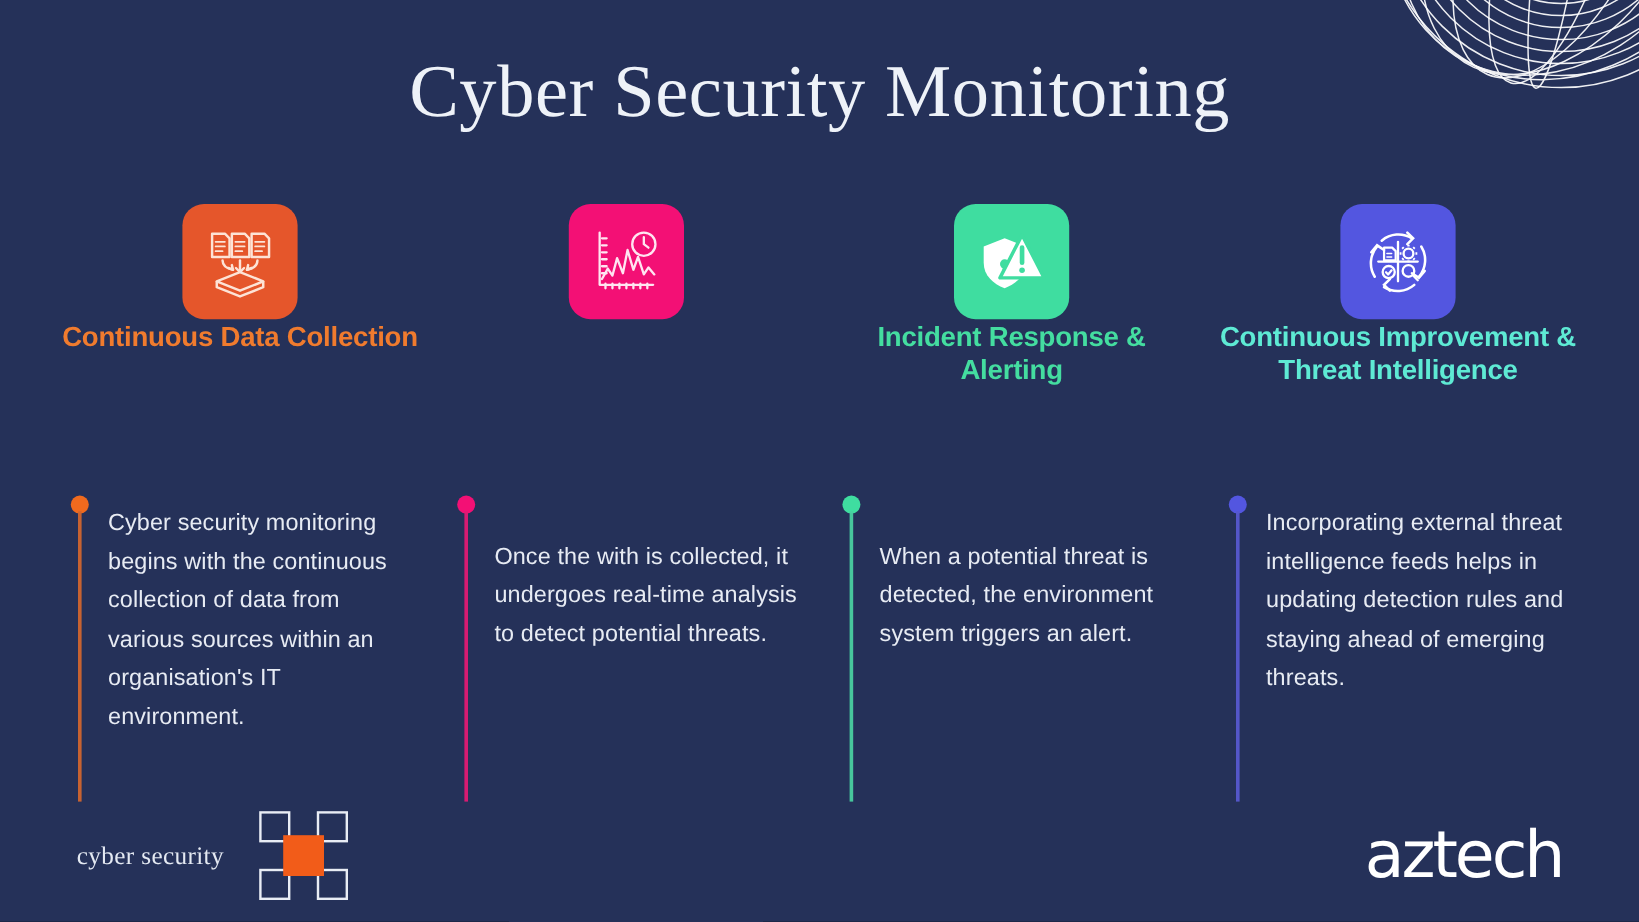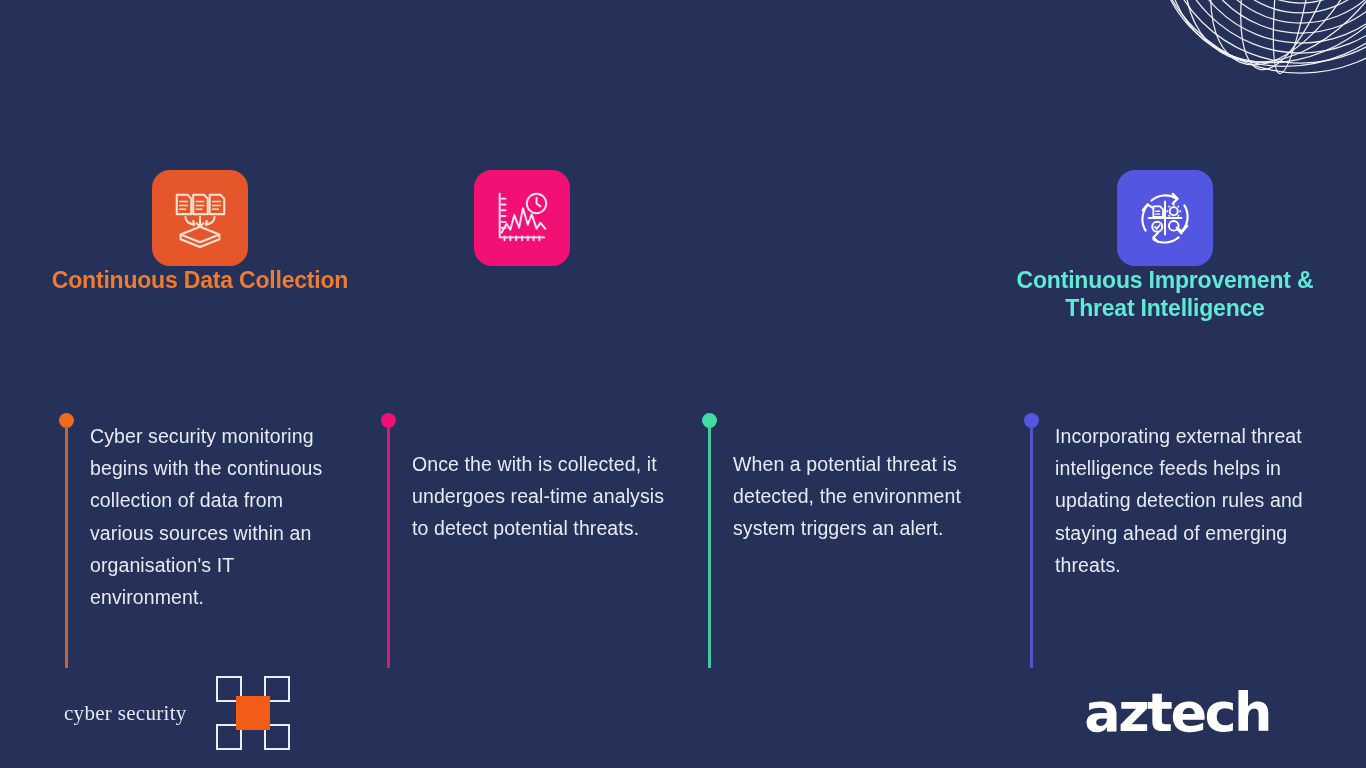--- a/index.html
+++ b/index.html
@@ -164,24 +164,24 @@
     top: 50%;
     transform: translate(-50%, -50%);
     width: 34px;
     height: 34px;
     background: #f25c19;
   }
 
   
   .aztech {
     position: absolute;
-    right: 96px;
+    right: 64px;
     bottom: 24px;
     font-size: 54px;
-    font-weight: bold;
+    font-weight: normal;
     color: #ffffff;
     letter-spacing: -2.5px;
     font-family: "DejaVu Sans", sans-serif;
   }
 </style>
 </head>
 <body>
 
 <div class="slide">
 
@@ -201,20 +201,21 @@
     <g fill="none" stroke="#ffffff" stroke-width="1.25" opacity="0.92">
       <ellipse cx="225" cy="-15" rx="18" ry="152" transform="rotate(8 225 -15)"></ellipse>
       <ellipse cx="225" cy="-15" rx="45" ry="152" transform="rotate(16 225 -15)"></ellipse>
       <ellipse cx="225" cy="-15" rx="72" ry="152" transform="rotate(24 225 -15)"></ellipse>
       <ellipse cx="225" cy="-15" rx="99" ry="152" transform="rotate(32 225 -15)"></ellipse>
       <ellipse cx="225" cy="-15" rx="120" ry="152" transform="rotate(40 225 -15)"></ellipse>
       <ellipse cx="225" cy="-15" rx="136" ry="152" transform="rotate(48 225 -15)"></ellipse>
     </g>
   </svg>
 
+  <div class="title">Cyber Security Monitoring</div>
 
   <div class="columns">
 
     <div class="col col-0">
       <div class="tile" style="background:#e5562b">
         <svg width="62" height="62" viewBox="0 0 64 64">
           <g fill="none" stroke="#fde3d6" stroke-width="2.1" stroke-linejoin="round">
             <path d="M8 8h11l4 4v16H8z"></path>
             <path d="M25 8h11l4 4v16H25z"></path>
             <path d="M42 8h11l4 4v16H42z"></path>
@@ -249,20 +250,33 @@
             <path d="M11 12h4M11 18h4M11 24h4M11 30h4M11 36h4M11 42h4"></path>
             <path d="M14 55v-4M20 55v-4M26 55v-4M32 55v-4M38 55v-4M44 55v-4M50 55v-4"></path>
             <path d="M11 47l5-9 4 6 4-15 5 13 4-20 5 17 4-11 5 15 4-6 5 6"></path>
             <circle cx="47" cy="17" r="10"></circle>
             <path d="M47 11v6l4 3"></path>
           </g>
         </svg>
       </div>
     </div>
 
+    <div class="col col-2">
+      <div class="tile" style="background:#3fdda0">
+        <svg width="62" height="62" viewBox="0 0 64 64">
+          <path d="M26 12L8 19v14c0 11 8 18 18 22 10-4 18-11 18-22V19z" fill="#ffffff"></path>
+          <circle cx="26" cy="34" r="4" fill="#3fdda0"></circle>
+          <path d="M24.6 36h2.8l1 8h-4.8z" fill="#3fdda0"></path>
+          <path d="M41 9L22 46h38z" fill="#ffffff" stroke="#3fdda0" stroke-width="3" stroke-linejoin="round"></path>
+          <path d="M41 20v13" stroke="#3fdda0" stroke-width="4" stroke-linecap="round"></path>
+          <circle cx="41" cy="39.5" r="2.4" fill="#3fdda0"></circle>
+        </svg>
+      </div>
+      <div class="heading" style="color:#44dda0">Incident Response &amp; Alerting</div>
+    </div>
 
     <div class="col col-3">
       <div class="tile" style="background:#5356e0">
         <svg width="62" height="62" viewBox="0 0 64 64">
           <g fill="none" stroke="#ffffff" stroke-width="2.2" stroke-linecap="round">
             <path d="M18 14A22 22 0 0 1 44 12"></path>
             <path d="M40 7l5 5-5 5"></path>
             <path d="M52 19a22 22 0 0 1-2 26"></path>
             <path d="M55 40l-5 6-6-4"></path>
             <path d="M46 52a22 22 0 0 1-26 2"></path>

